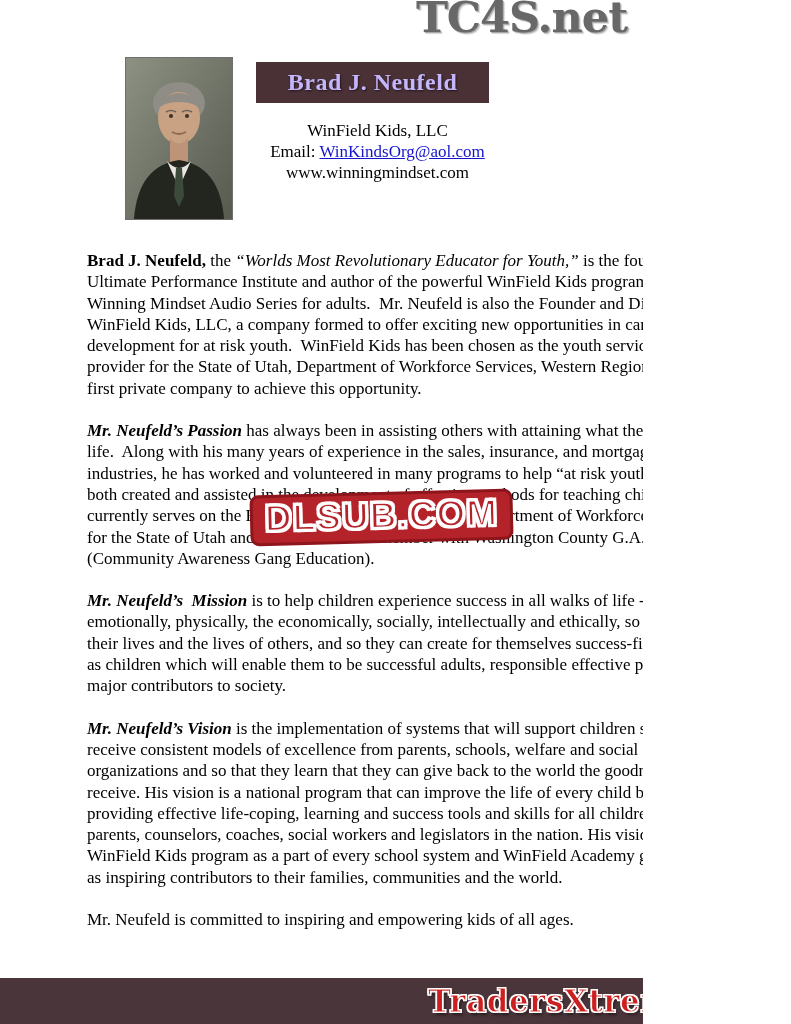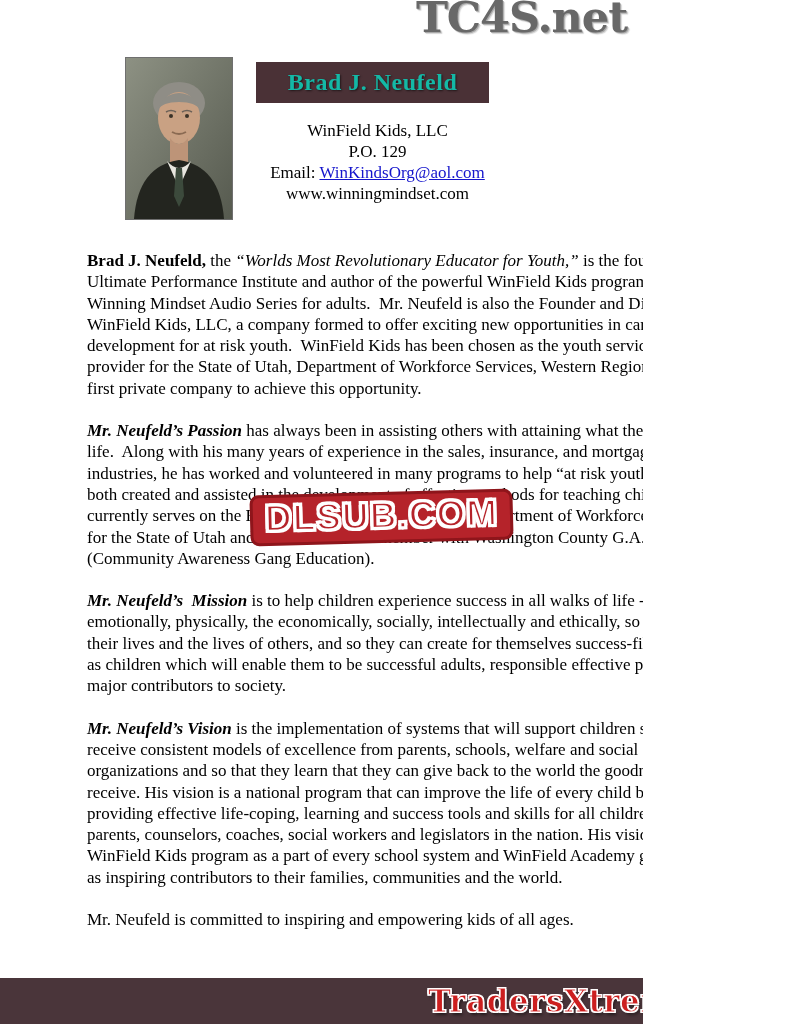--- a/index.html
+++ b/index.html
@@ -16,21 +16,21 @@
   }
   
   .photo {
     position:absolute; left:125px; top:57px; width:106px; height:161px;
     border:1px solid #6f6f6f; background:#7c8073;
   }
   .photo svg { display:block; }
   
   .name-banner {
     position:absolute; left:256px; top:62px; width:233px; height:41px;
-    background:var(--banner,#4a3136); color:#14b8a6;
+    background:var(--banner,#4a3136); color:#c4b5fd;
     display:flex; align-items:center; justify-content:center;
     font-size:24px; font-weight:bold; letter-spacing:.5px;
     text-shadow:1px 1px 2px rgba(0,0,0,.55);
   }
   
   .contact {
     position:absolute; left:205px; top:120px; width:345px;
     text-align:center; font-size:17px; line-height:21px;
   }
   .contact .line { white-space:pre; }
@@ -100,21 +100,20 @@
       <path d="M50 110 L56 110 L58 138 L53 149 L48 138 Z" fill="#3c4a3c"></path>
     </svg>
   </div>
 
   <div class="name-banner">
     <span>Brad J. Neufeld</span>
   </div>
 
   <div class="contact">
     <div class="line">WinField Kids, LLC</div>
-    <div class="line">P.O. 129</div>
     <div class="line"><span>Email: </span><a>WinKindsOrg@aol.com</a></div>
     <div class="line">www.winningmindset.com</div>
   </div>
 
   <div class="body">
     <p><span class="lead-bold">Brad J. Neufeld,</span><span> the </span><span class="quote-italic">“Worlds Most Revolutionary Educator for Youth,”</span><span> is the founder of the Ultimate Performance Institute and author of the powerful WinField Kids program and the Winning Mindset Audio Series for adults.  Mr. Neufeld is also the Founder and Director of WinField Kids, LLC, a company formed to offer exciting new opportunities in career development for at risk youth.  WinField Kids has been chosen as the youth services provider for the State of Utah, Department of Workforce Services, Western Region.  The first private company to achieve this opportunity.</span></p>
 
     <p><span class="lead-bi">Mr. Neufeld’s Passion</span><span> has always been in assisting others with attaining what they want in life.  Along with his many years of experience in the sales, insurance, and mortgage industries, he has worked and volunteered in many programs to help “at risk youth.  He has both created and assisted in the development of effective methods for teaching children. He currently serves on the Regional Youth Council with the Department of Workforce Services for the State of Utah and serves as a board member with Washington County G.A.G.E (Community Awareness Gang Education).</span></p>
 
     <p><span class="lead-bi">Mr. Neufeld’s  Mission</span><span> is to help children experience success in all walks of life -- emotionally, physically, the economically, socially, intellectually and ethically, so they value their lives and the lives of others, and so they can create for themselves success-filled lives as children which will enable them to be successful adults, responsible effective parents and major contributors to society.</span></p>

